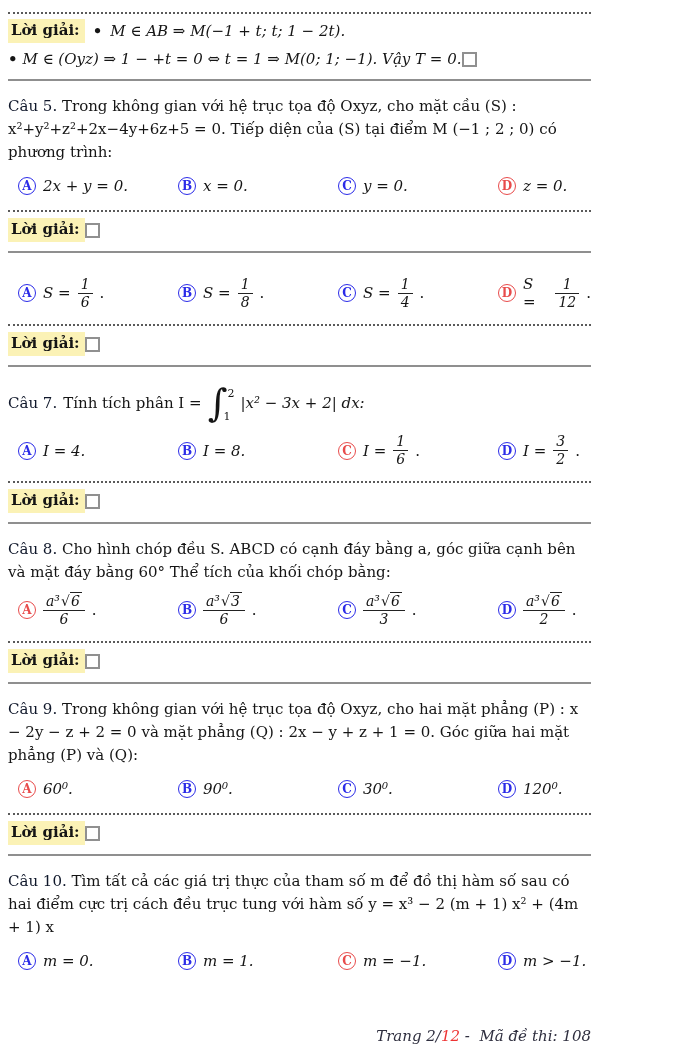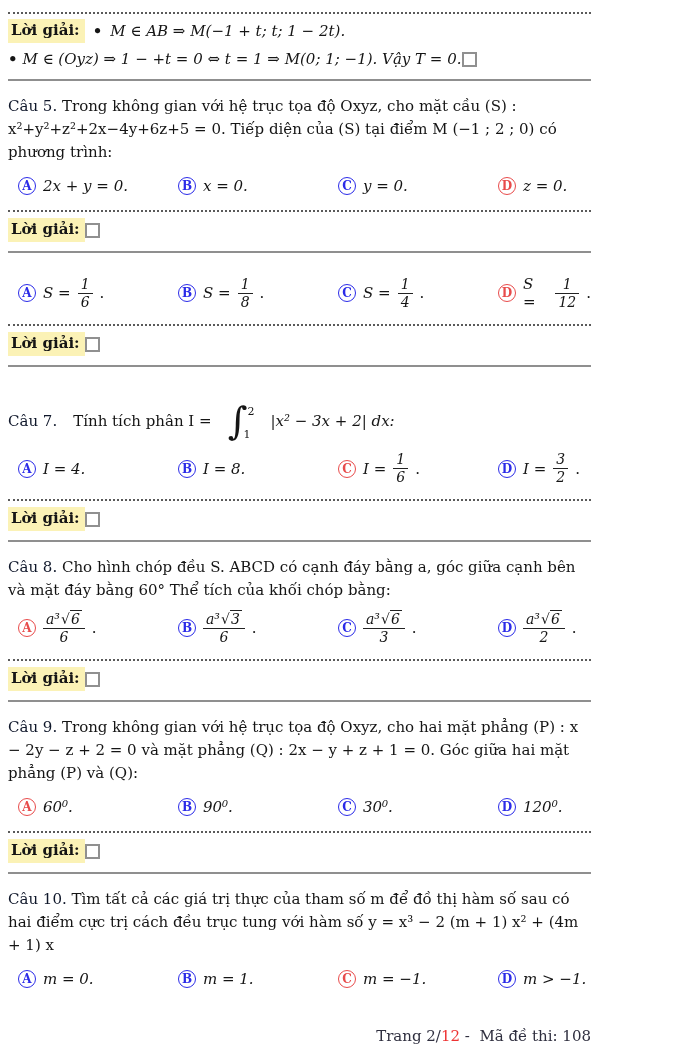--- a/index.html
+++ b/index.html
@@ -49,33 +49,33 @@
   
   .frac{
     display:inline-flex;flex-direction:column;text-align:center;
     font-size:14px;line-height:17px;font-style:italic;
   }
   .frac .num{padding:0 3px;display:flex;align-items:flex-end;justify-content:center;}
   .frac .den{border-top:1px solid #222;padding:0 3px;}
   .rsign{font-style:normal;margin-left:1px;}
   .rad{border-top:1px solid #222;padding:0 2px 0 1px;}
   
-  .qline{display:flex;align-items:center;gap:16px;flex-wrap:nowrap;line-height:23px;margin-top:18px;}
+  .qline{display:flex;align-items:center;gap:6px;flex-wrap:nowrap;line-height:23px;}
   .int-wrap{display:inline-flex;align-items:center;}
   .int-glyph{font-size:38px;line-height:44px;font-style:normal;font-weight:normal;}
   .int-lims{
     display:flex;flex-direction:column;justify-content:space-between;
     height:42px;font-size:11px;font-style:normal;padding:0;
   }
   .int-lims .up{align-self:flex-start;}
   .int-lims .lo{align-self:flex-start;margin-left:-4px;}
   
   .footer{
     margin-top:auto;margin-bottom:13px;text-align:right;
-    color:#2F2F3F;font-size:15px;
+    font-style:italic;color:#2F2F3F;font-size:15px;
   }
   .footer .red-text{color:#EE3333;}
 </style>
 </head>
 <body>
 
 <div class="page">
 
   <div class="dotted first"></div>
   <div class="sol-line">

